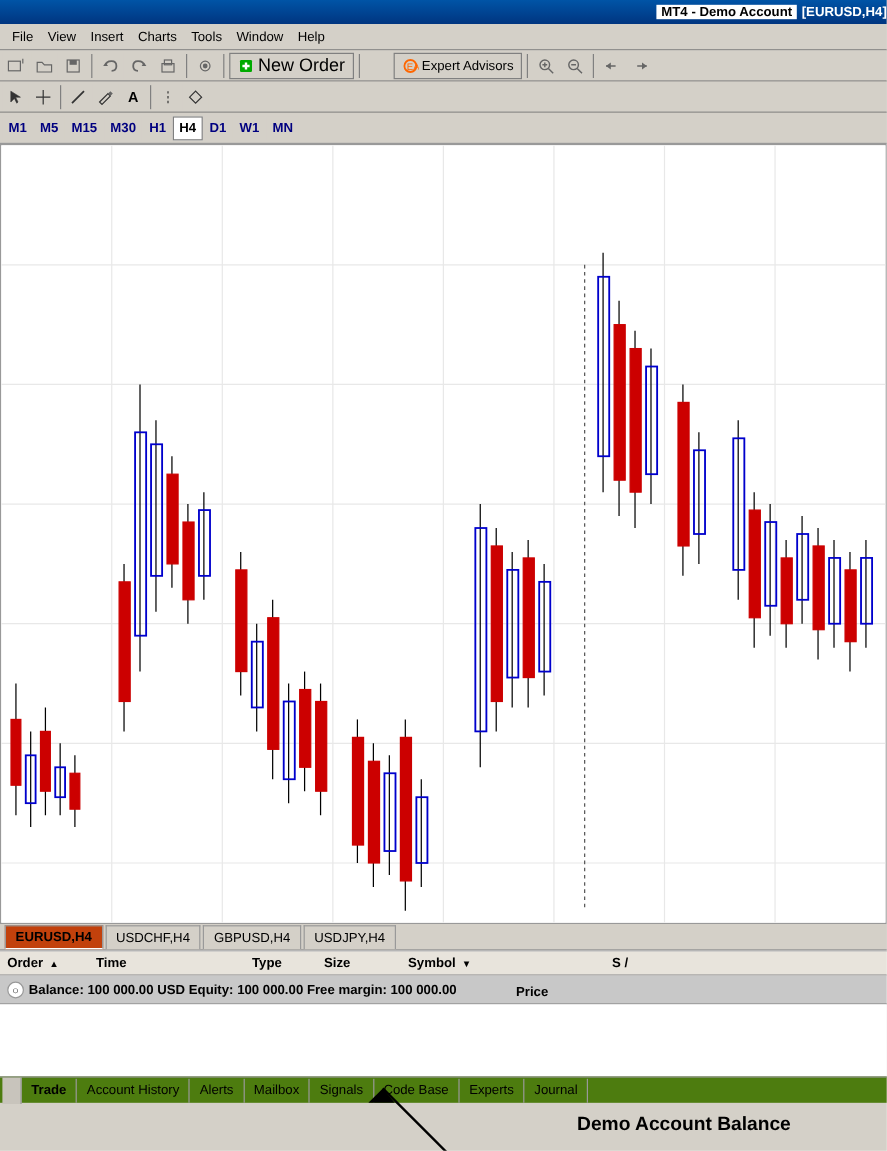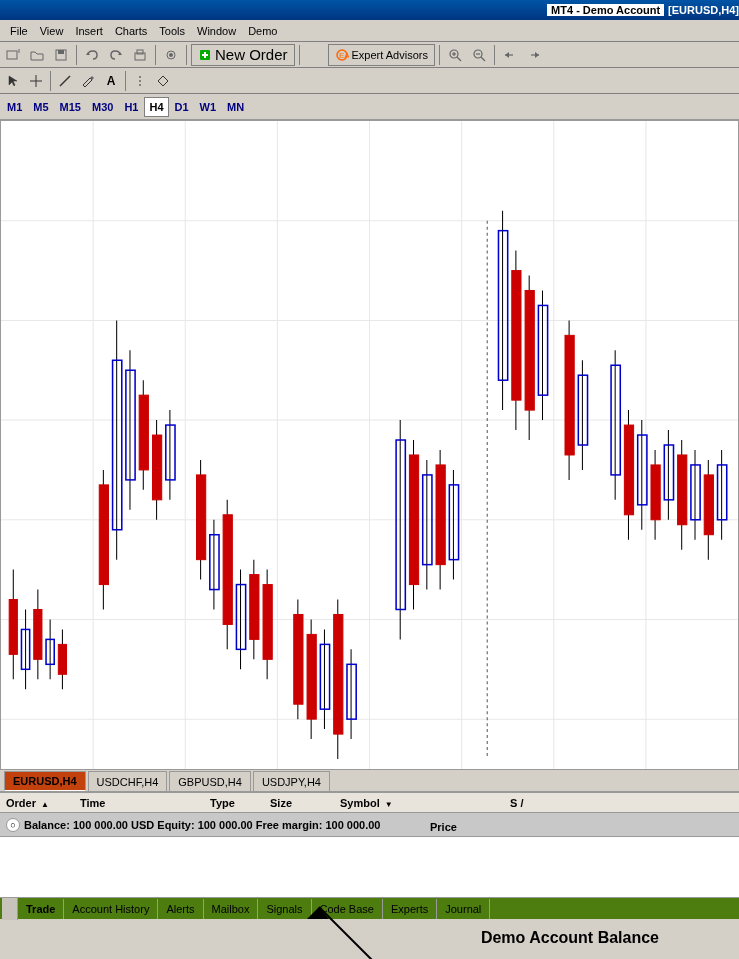--- a/index.html
+++ b/index.html
@@ -268,21 +268,21 @@
   <span class="title-rest">[EURUSD,H4]</span>
 </div>
 
 <div id="menu-bar">
   <span class="menu-item">File</span>
   <span class="menu-item">View</span>
   <span class="menu-item">Insert</span>
   <span class="menu-item">Charts</span>
   <span class="menu-item">Tools</span>
   <span class="menu-item">Window</span>
-  <span class="menu-item">Demo</span>
+  <span class="menu-item">Help</span>
 </div>
 
 <div id="toolbar1">
 
   <button class="tb-btn">
     <svg width="14" height="14">
       <rect x="1" y="3" width="10" height="8" fill="none" stroke="#666" stroke-width="1"></rect>
       <line x1="13" y1="1" x2="13" y2="5" stroke="#666" stroke-width="1"></line>
     </svg>
   </button>

